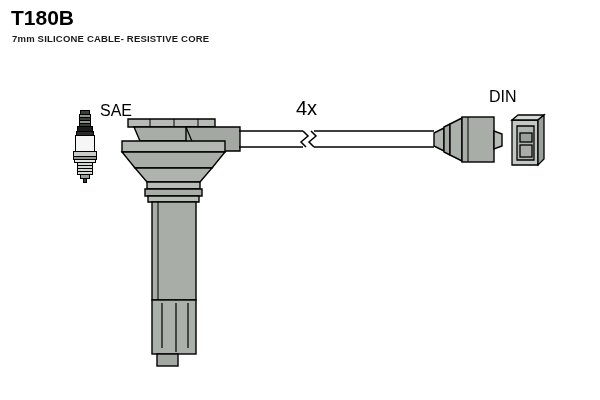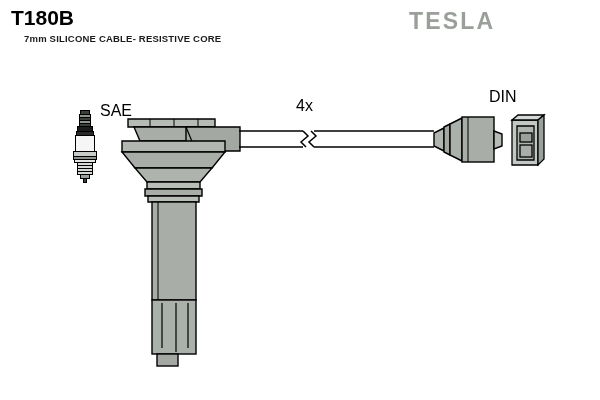--- a/index.html
+++ b/index.html
@@ -27,21 +27,21 @@
     top: 7px;
     font-size: 21px;
     font-weight: bold;
     letter-spacing: 0px;
     color: #000000;
     line-height: 1.05;
     white-space: nowrap;
   }
   .spec-line {
     position: absolute;
-    left: 24px;
+    left: 12px;
     top: 33px;
     font-size: 9.5px;
     font-weight: bold;
     color: #1a1a1a;
     letter-spacing: 0.2px;
     white-space: nowrap;
   }
   .brand-logo {
     position: absolute;
     left: 409px;
@@ -55,39 +55,38 @@
   .label {
     position: absolute;
     font-size: 16px;
     color: #000000;
     white-space: nowrap;
   }
   .label-sae { left: 100px; top: 102px; }
   .label-din { left: 489px; top: 88px; }
   .label-qty {
     left: 296px; top: 97px;
-    font-size: 16px;
+    font-size: 20px;
   }
   svg { display: block; }
   #artwork {
     position: absolute;
     left: 0;
     top: 0;
   }
 </style>
 </head>
 <body>
 
 <div id="sheet">
 
   <div class="part-number">T180B</div>
 
   <div class="spec-line">7mm SILICONE CABLE- RESISTIVE CORE</div>
 
-  <div class="brand-logo">TESLA</div>
 
   <div class="label label-sae">SAE</div>
 
   <div class="label label-din">DIN</div>
 
   <div class="label label-qty">4x</div>
 
   <svg id="artwork" width="600" height="400" viewBox="0 0 600 400">
 
     <g stroke="#000000" stroke-width="1" shape-rendering="crispEdges">

